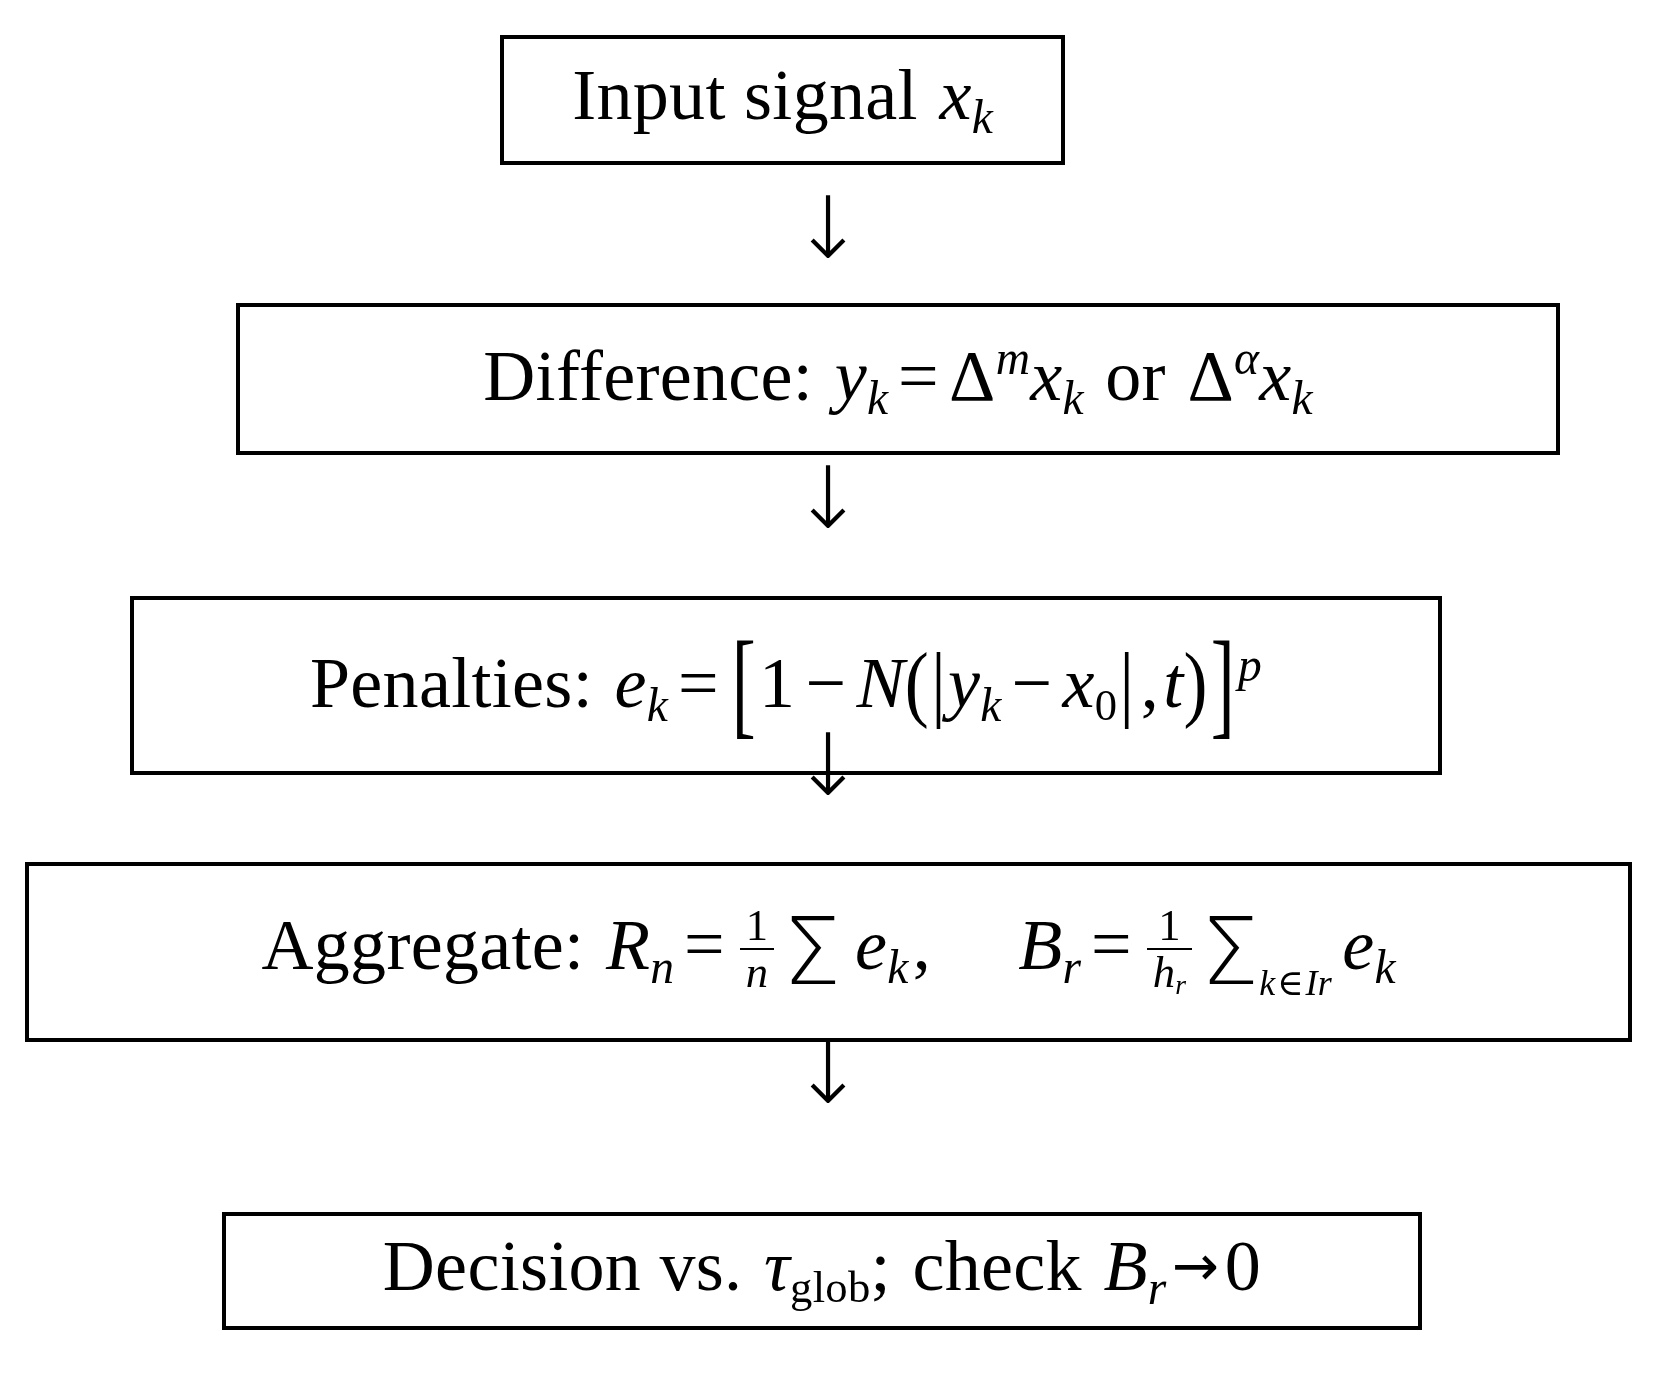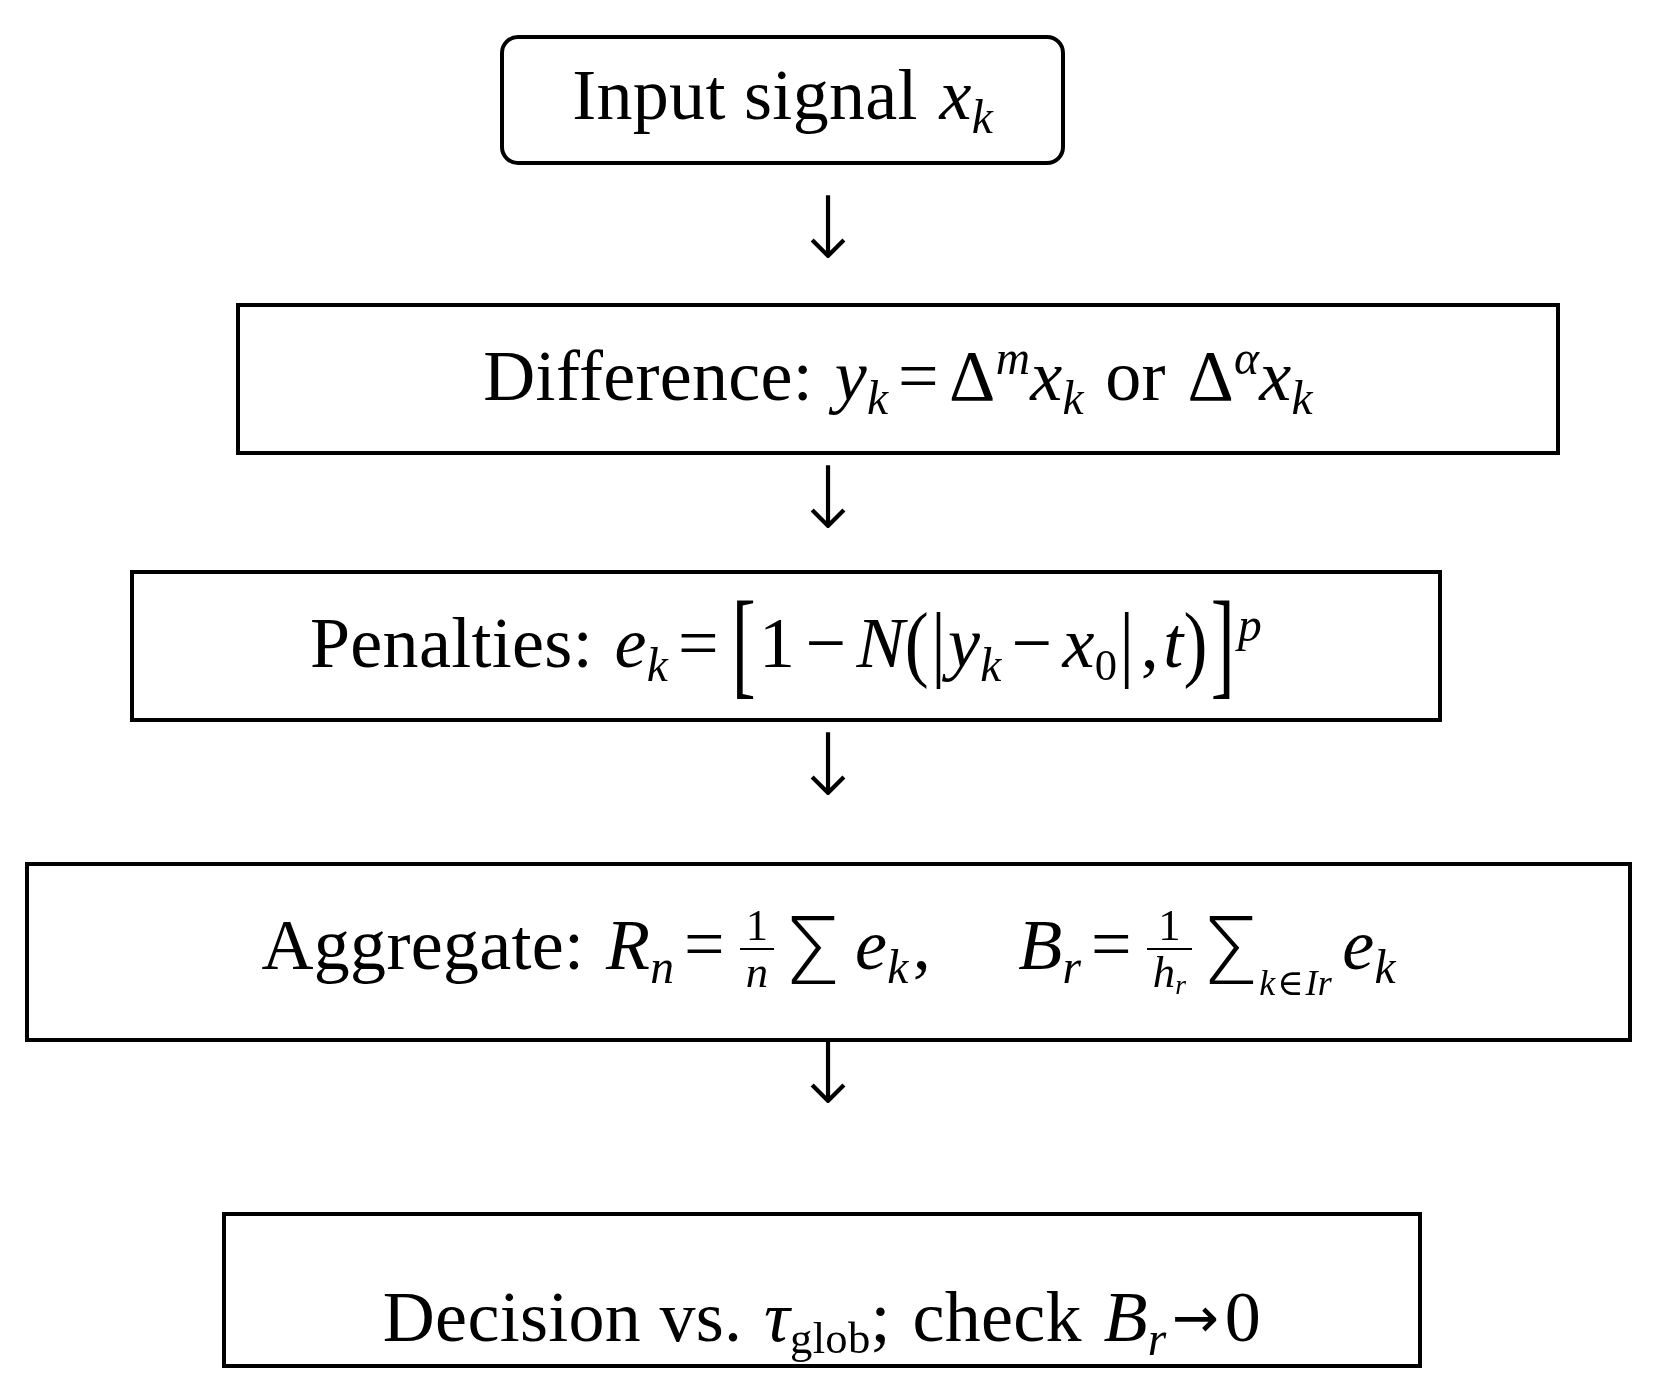--- a/index.html
+++ b/index.html
@@ -144,59 +144,59 @@
     padding: 0 0.10em;
     vertical-align: 0.08em;
   }
   .semicol { font-style: normal; }
 </style>
 </head>
 <body>
 
 <div class="flow">
 
-  <div class="node" style="left:500px; top:35px; width:565px; height:130px;border-radius:18px;">
+  <div class="node" style="left:500px; top:35px; width:565px; height:130px;">
     <span class="node-text">
       <span class="mup">Input signal</span><span class="sp-med"></span><span class="mi">x</span><span class="sub">k</span>
     </span>
   </div>
 
   <div class="arrowglyph" style="left:778px; top:185px; width:100px;">
     <span>↓</span>
   </div>
 
   <div class="node" style="left:236px; top:303px; width:1324px; height:152px;">
     <span class="node-text">
       <span class="mup">Difference:</span><span class="sp-med"></span><span class="mi">y</span><span class="sub">k</span><span class="mo">=</span><span class="mup">Δ</span><span class="sup">m</span><span class="mi">x</span><span class="sub">k</span><span class="sp-med"></span><span class="mup">or</span><span class="sp-med"></span><span class="mup">Δ</span><span class="sup">α</span><span class="mi">x</span><span class="sub">k</span>
     </span>
   </div>
 
   <div class="arrowglyph" style="left:778px; top:455px; width:100px;">
     <span>↓</span>
   </div>
 
-  <div class="node" style="left:130px; top:570px; width:1312px; height:152px;align-items:center;">
+  <div class="node" style="left:130px; top:596px; width:1312px; height:179px;align-items:center;">
     <span class="node-text">
       <span class="mup">Penalties:</span><span class="sp-med"></span><span class="mi">e</span><span class="sub">k</span><span class="mo">=</span><span class="bigbr">[</span><span class="mup">1</span><span class="mo">−</span><span class="mi">N</span><span class="paren">(</span><span class="absbar">|</span><span class="mi">y</span><span class="sub">k</span><span class="mo">−</span><span class="mi">x</span><span class="sub-up">0</span><span class="absbar">|</span><span class="mo-tight">,</span><span class="mi">t</span><span class="paren">)</span><span class="bigbr">]</span><span class="sup">p</span>
     </span>
   </div>
 
   <div class="arrowglyph" style="left:778px; top:722px; width:100px;">
     <span>↓</span>
   </div>
 
   <div class="node" style="left:25px; top:862px; width:1607px; height:180px;">
     <span class="node-text">
       <span class="mup">Aggregate:</span><span class="sp-med"></span><span class="mi">R</span><span class="sub">n</span><span class="mo">=</span><span class="frac"><span class="num">1</span><span class="den">n</span></span><span class="bigsum">Σ</span><span class="sp-thin"></span><span class="mi">e</span><span class="sub">k</span><span class="mo-tight">,</span><span class="sp-wide"></span><span class="mi">B</span><span class="sub">r</span><span class="mo">=</span><span class="frac"><span class="num">1</span><span class="den"><span>h</span><span class="subsub">r</span></span></span><span class="bigsum">Σ</span><span class="sumsub"><span>k</span><span class="elem">∈</span><span>I</span><span class="nsub">r</span></span><span class="sp-thin"></span><span class="mi">e</span><span class="sub">k</span>
     </span>
   </div>
 
   <div class="arrowglyph" style="left:778px; top:1030px; width:100px;">
     <span>↓</span>
   </div>
 
-  <div class="node" style="left:222px; top:1212px; width:1200px; height:156px;align-items:flex-end;">
+  <div class="node" style="left:222px; top:1212px; width:1200px; height:118px;">
     <span class="node-text">
       <span class="mup">Decision vs.</span><span class="sp-med"></span><span class="mi">τ</span><span class="sub-up">glob</span><span class="semicol">;</span><span class="sp-med"></span><span class="mup">check</span><span class="sp-med"></span><span class="mi">B</span><span class="sub">r</span><span class="rarrow">→</span><span class="mup">0</span>
     </span>
   </div>
 
 </div>
 
 </body></html>

